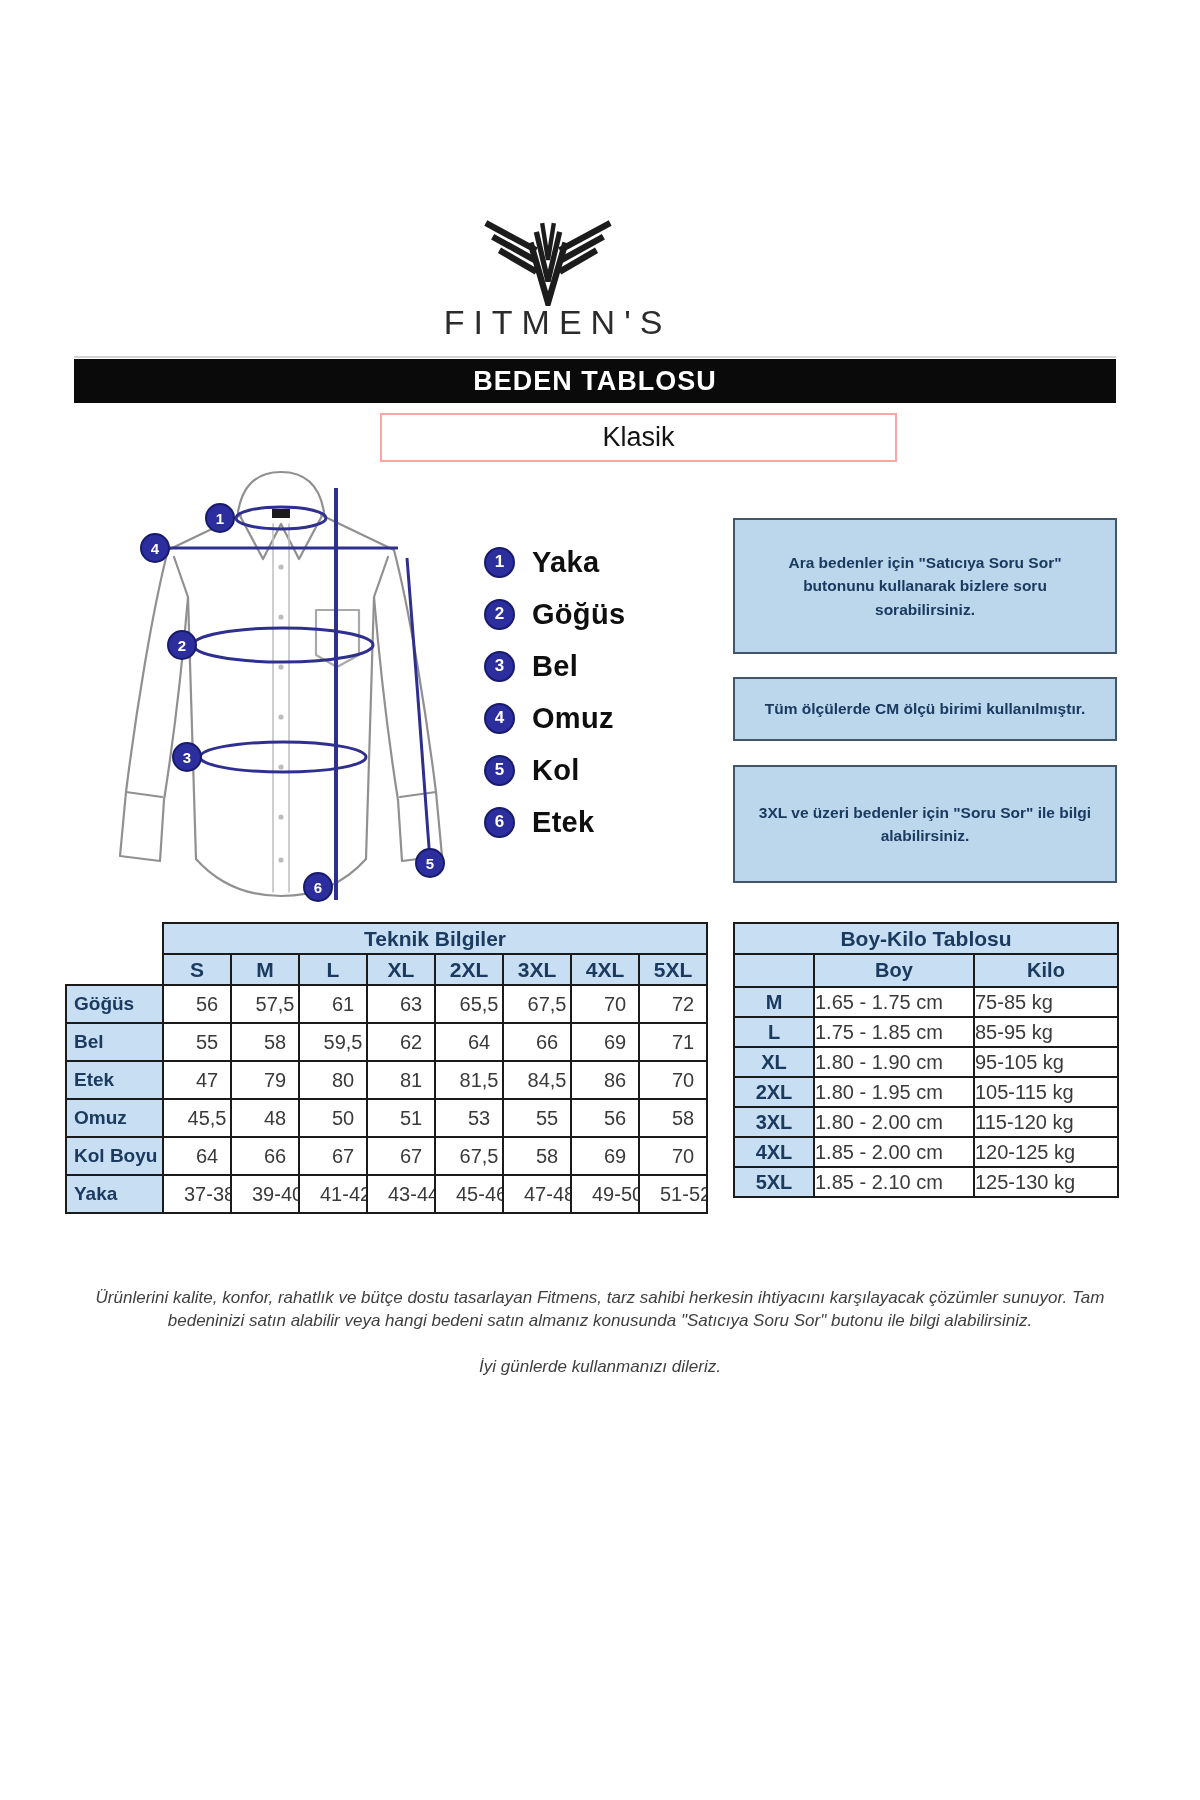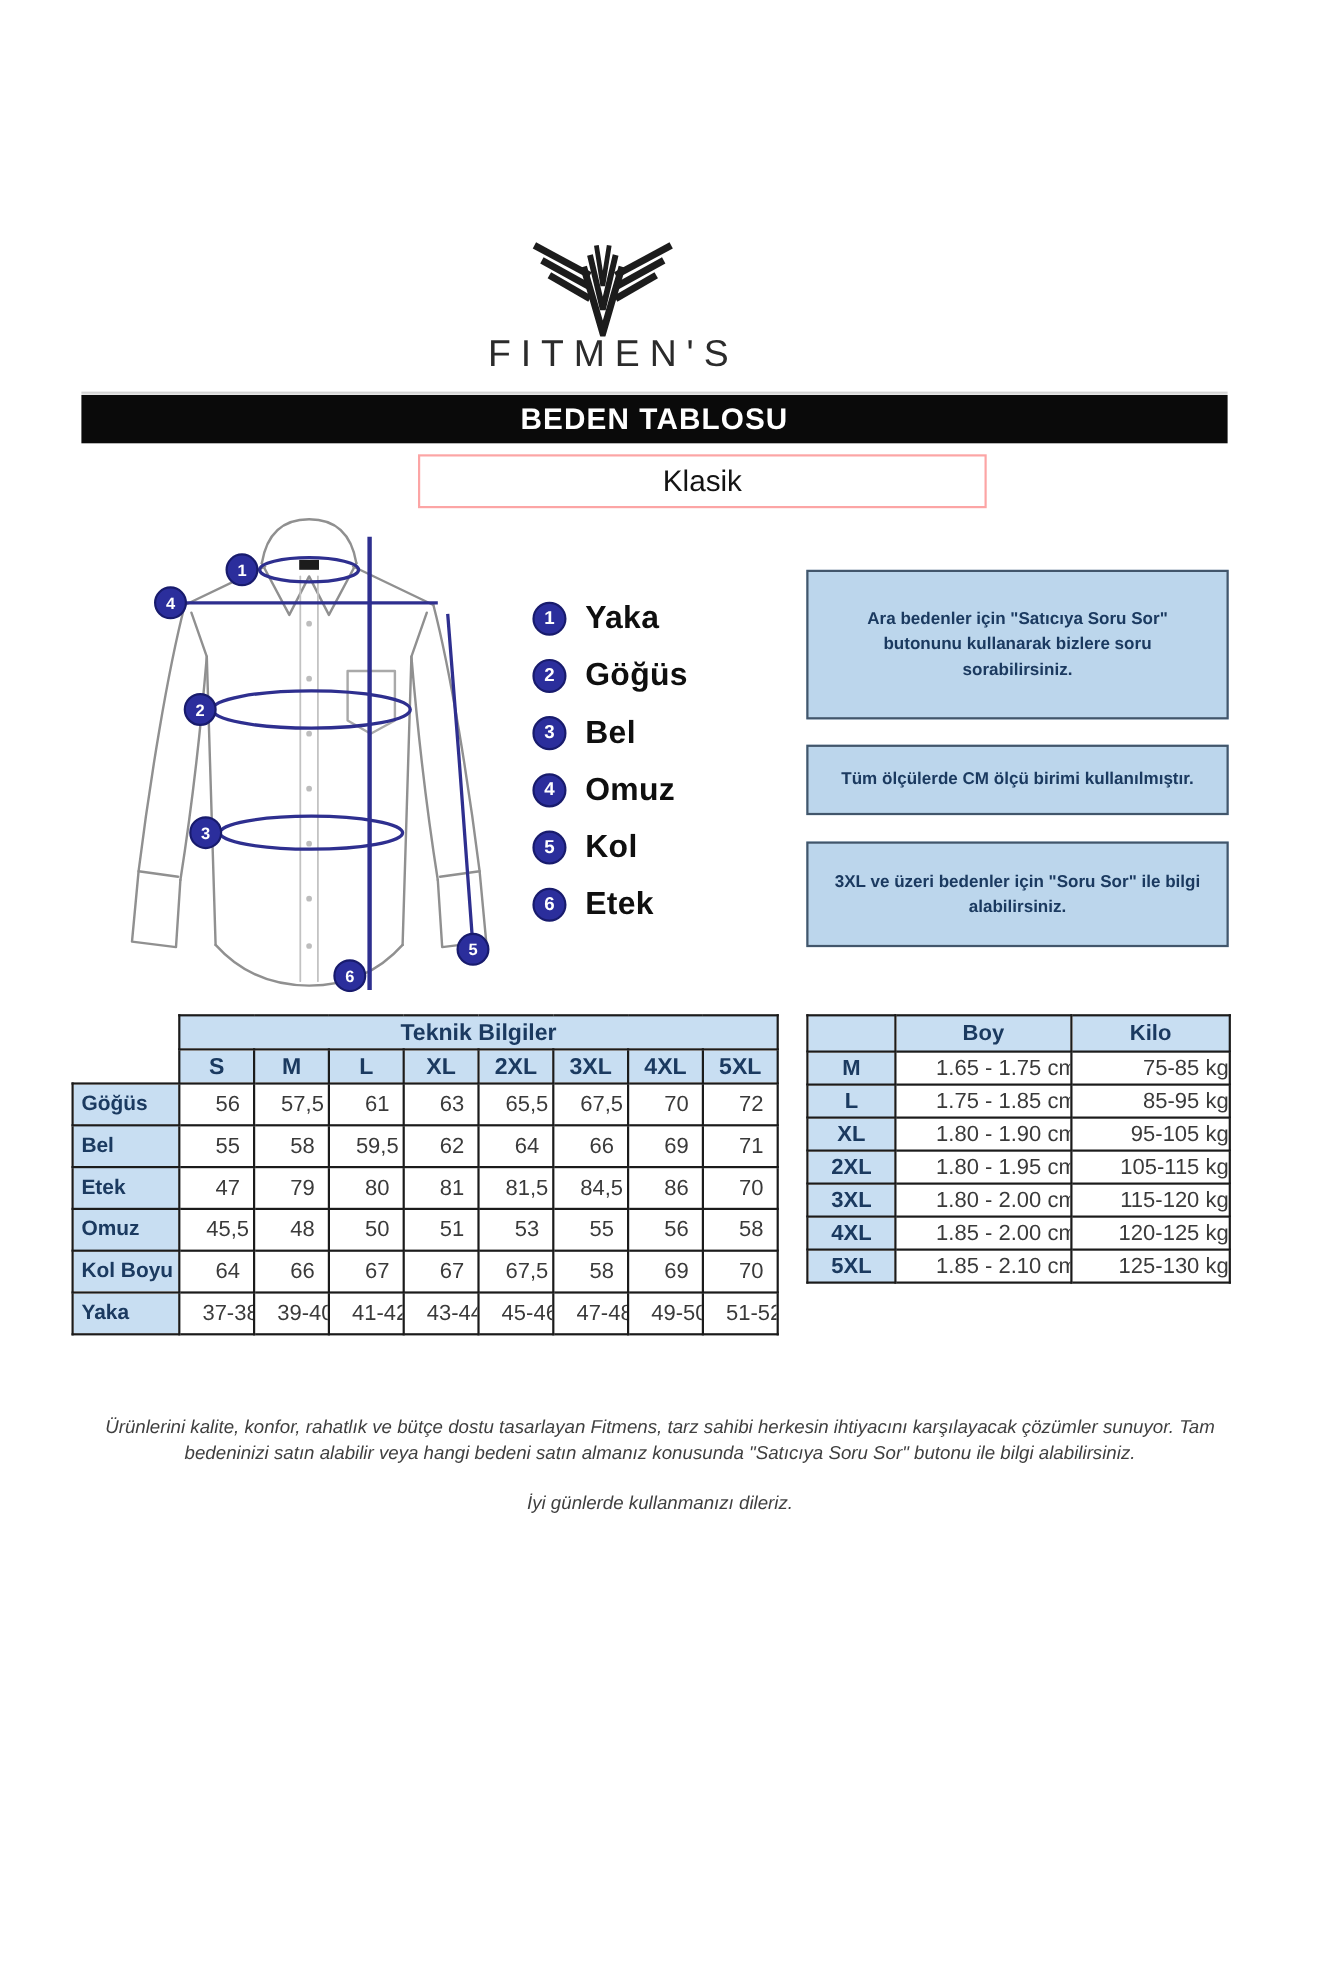--- a/index.html
+++ b/index.html
@@ -57,35 +57,35 @@
 
   
   .info-box{
     left:733px;width:384px;background:var(--info-bg);border:2px solid var(--info-border);
     color:var(--navy-text);font-weight:bold;font-size:15.5px;line-height:1.5;
     display:flex;align-items:center;justify-content:center;text-align:center;
     padding:8px 20px;
   }
   .info-1{top:518px;height:136px;}
   .info-2{top:677px;height:64px;}
-  .info-3{top:765px;height:96px;}
+  .info-3{top:765px;height:118px;}
 
   
   .data-table{position:absolute;border-collapse:collapse;table-layout:fixed;background:#ffffff;}
   .data-table th,.data-table td{border:2px solid var(--table-border);overflow:hidden;white-space:nowrap;vertical-align:middle;}
   .tt{left:65px;top:922px;width:641px;}
   .bt{left:733px;top:922px;width:384px;}
   th.band{background:var(--thead-bg);color:var(--navy-text);font-size:21px;font-weight:bold;height:31px;text-align:center;}
   .tt tr.sizes th{background:var(--thead-bg);color:var(--navy-text);font-size:21px;font-weight:bold;height:31px;text-align:center;}
   .tt th.rowlabel{background:var(--thead-bg);color:var(--navy-text);text-align:left;padding-left:7px;font-size:19px;font-weight:bold;height:30px;}
   .tt td.val{font-size:20px;color:#3a3a3a;text-align:center;height:38px;padding-left:20px;}
   td.blank{border:none;background:transparent;}
   .bt th.sizecell{background:var(--thead-bg);color:var(--navy-text);font-size:20px;font-weight:bold;height:30px;text-align:center;}
   .bt th.colhead{background:var(--thead-bg);color:var(--navy-text);font-size:20px;font-weight:bold;height:33px;text-align:center;}
-  .bt td.val{font-size:20px;color:#3a3a3a;text-align:right;height:30px;padding-left:36px;}
+  .bt td.val{font-size:20px;color:#3a3a3a;text-align:left;height:30px;}
 
   
   .footer{left:69px;top:1238px;width:1062px;text-align:center;color:#3f3f3f;
     font-style:italic;font-size:17px;line-height:23px;margin-top:48px;}
   .footer p{margin:0 0 23px 0;}
 </style>
 </head>
 <body>
 
 <div>
@@ -305,20 +305,23 @@
       </tbody>
     </table>
 
   <table class="data-table bt">
       <colgroup>
         <col style="width: 80px;">
         <col style="width: 160px;">
         <col style="width: 144px;">
       </colgroup>
       <tbody>
+        <tr class="band-row">
+          <th class="band" colspan="3">Boy-Kilo Tablosu</th>
+        </tr>
         <tr>
           <th class="sizecell"></th>
           <th class="colhead">Boy</th>
           <th class="colhead">Kilo</th>
         </tr>
         <tr>
           <th class="sizecell">M</th>
           <td class="val">1.65 - 1.75 cm</td>
           <td class="val">75-85 kg</td>
         </tr>

